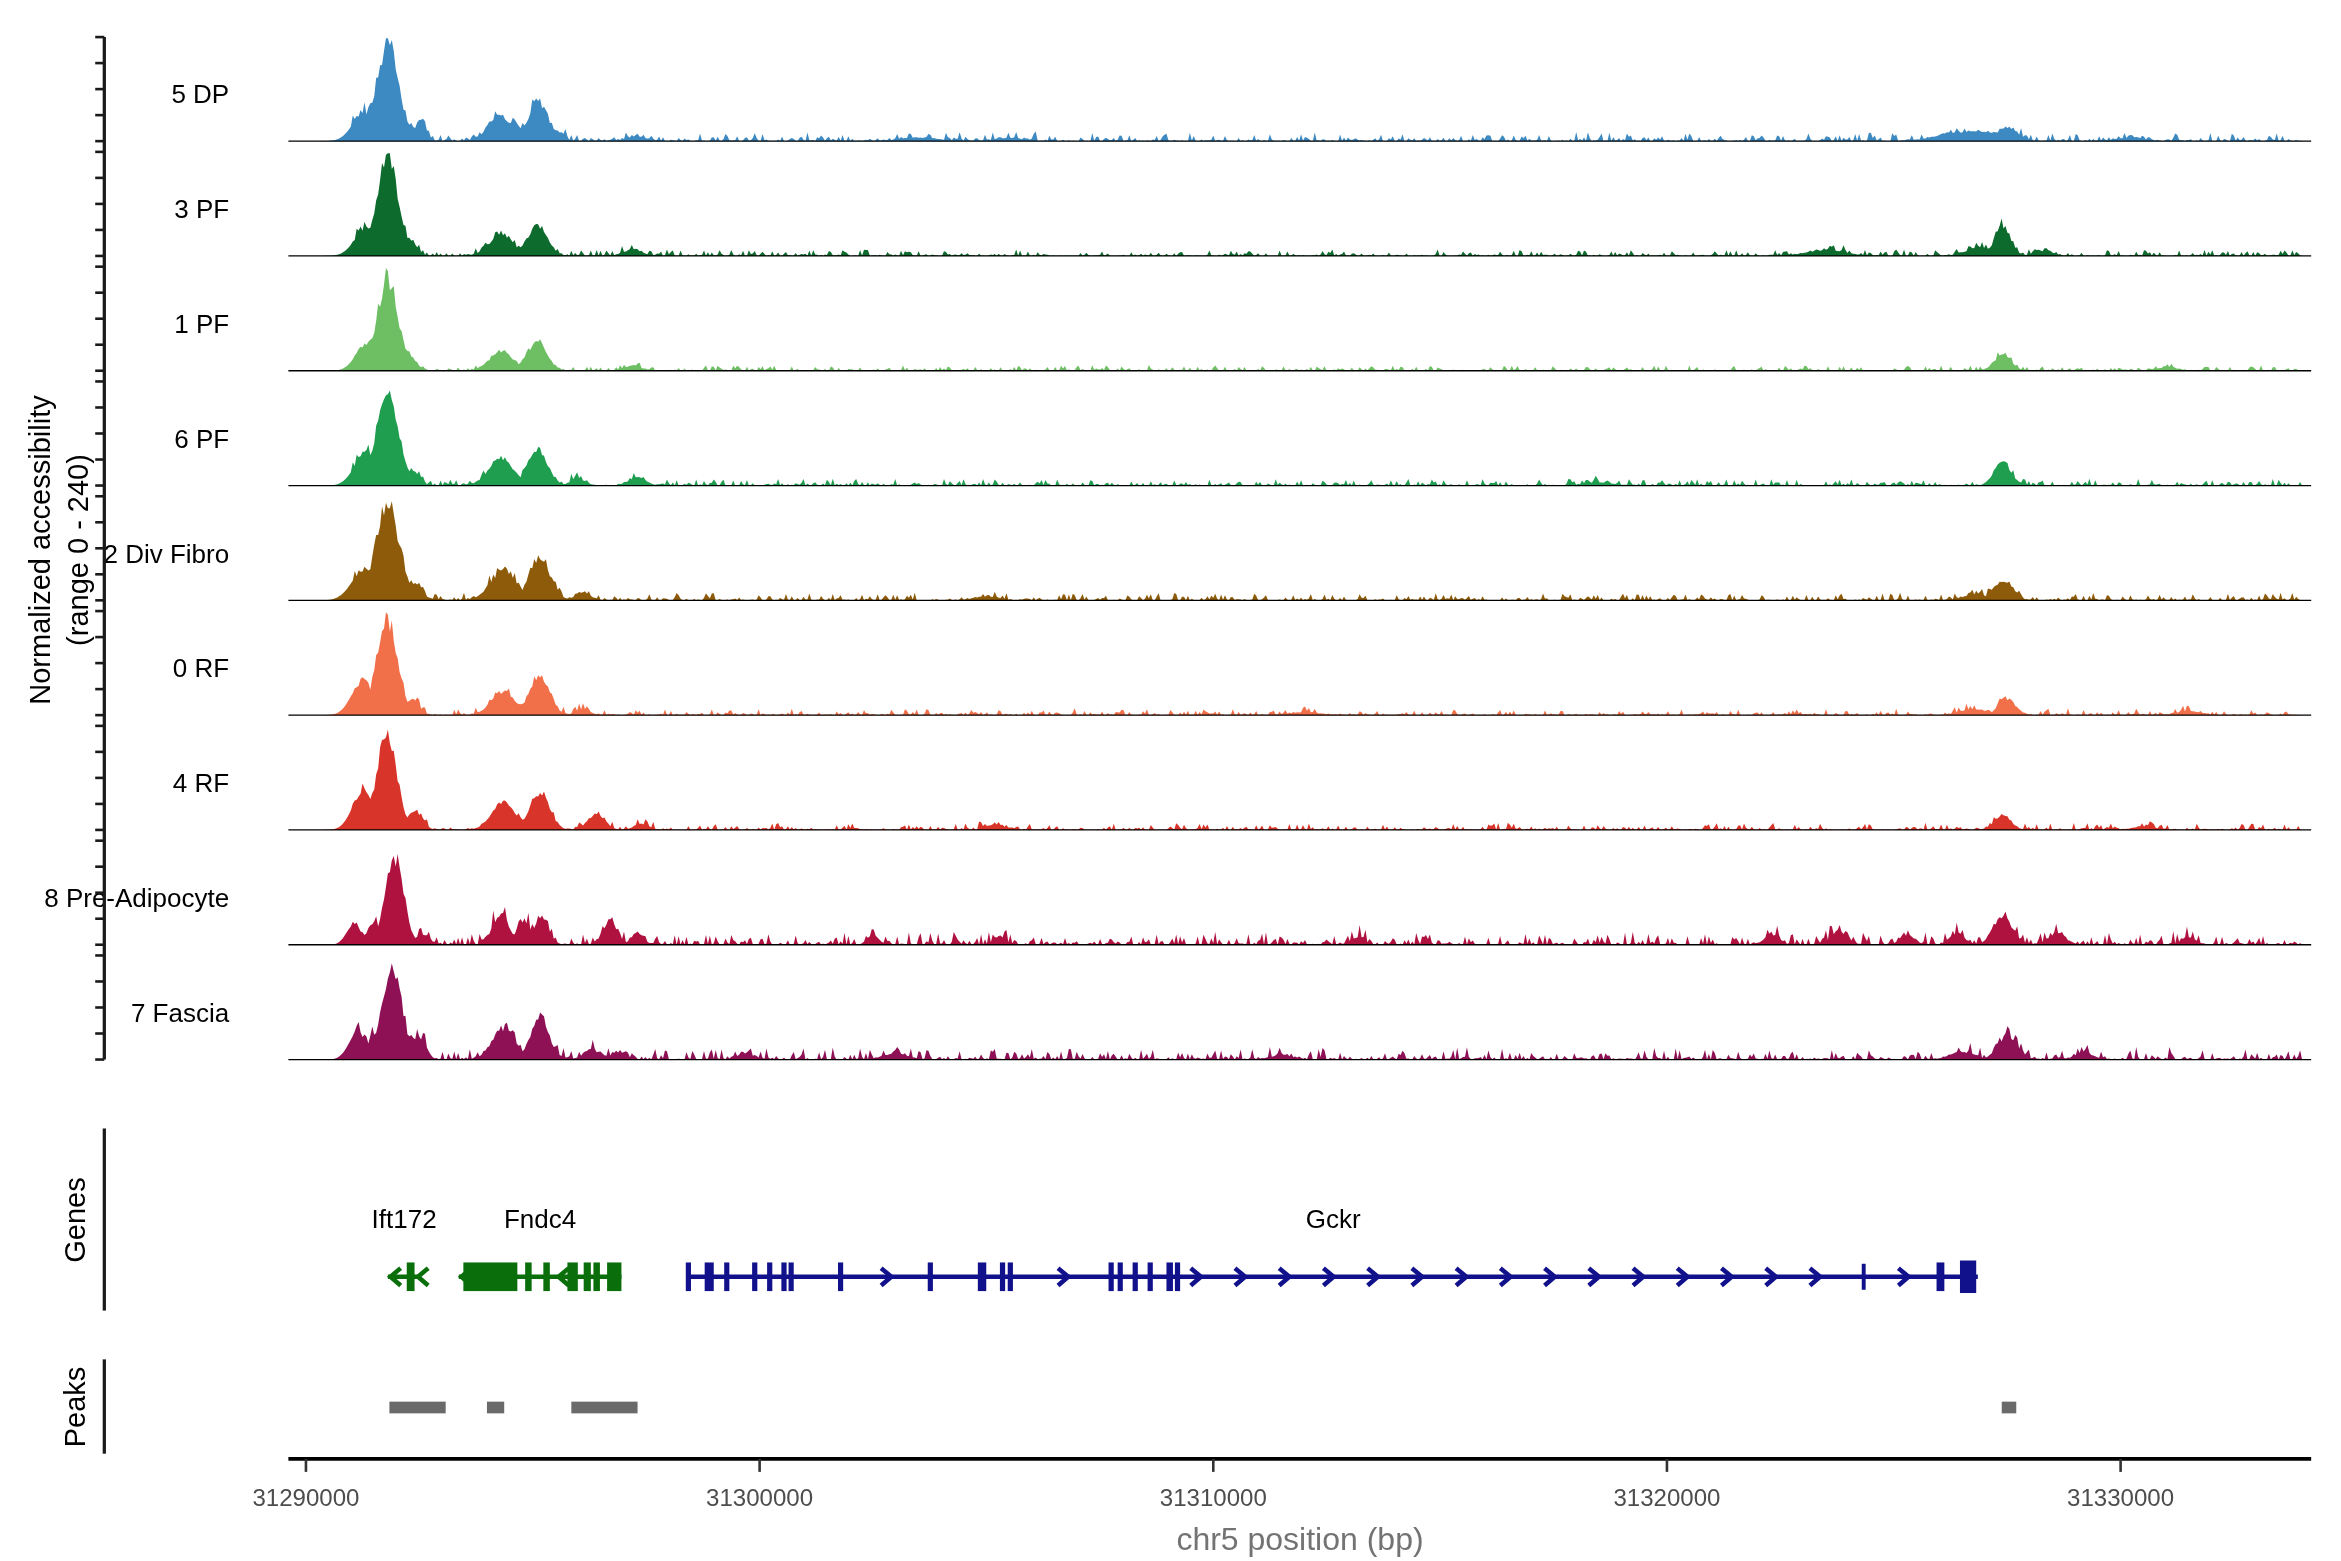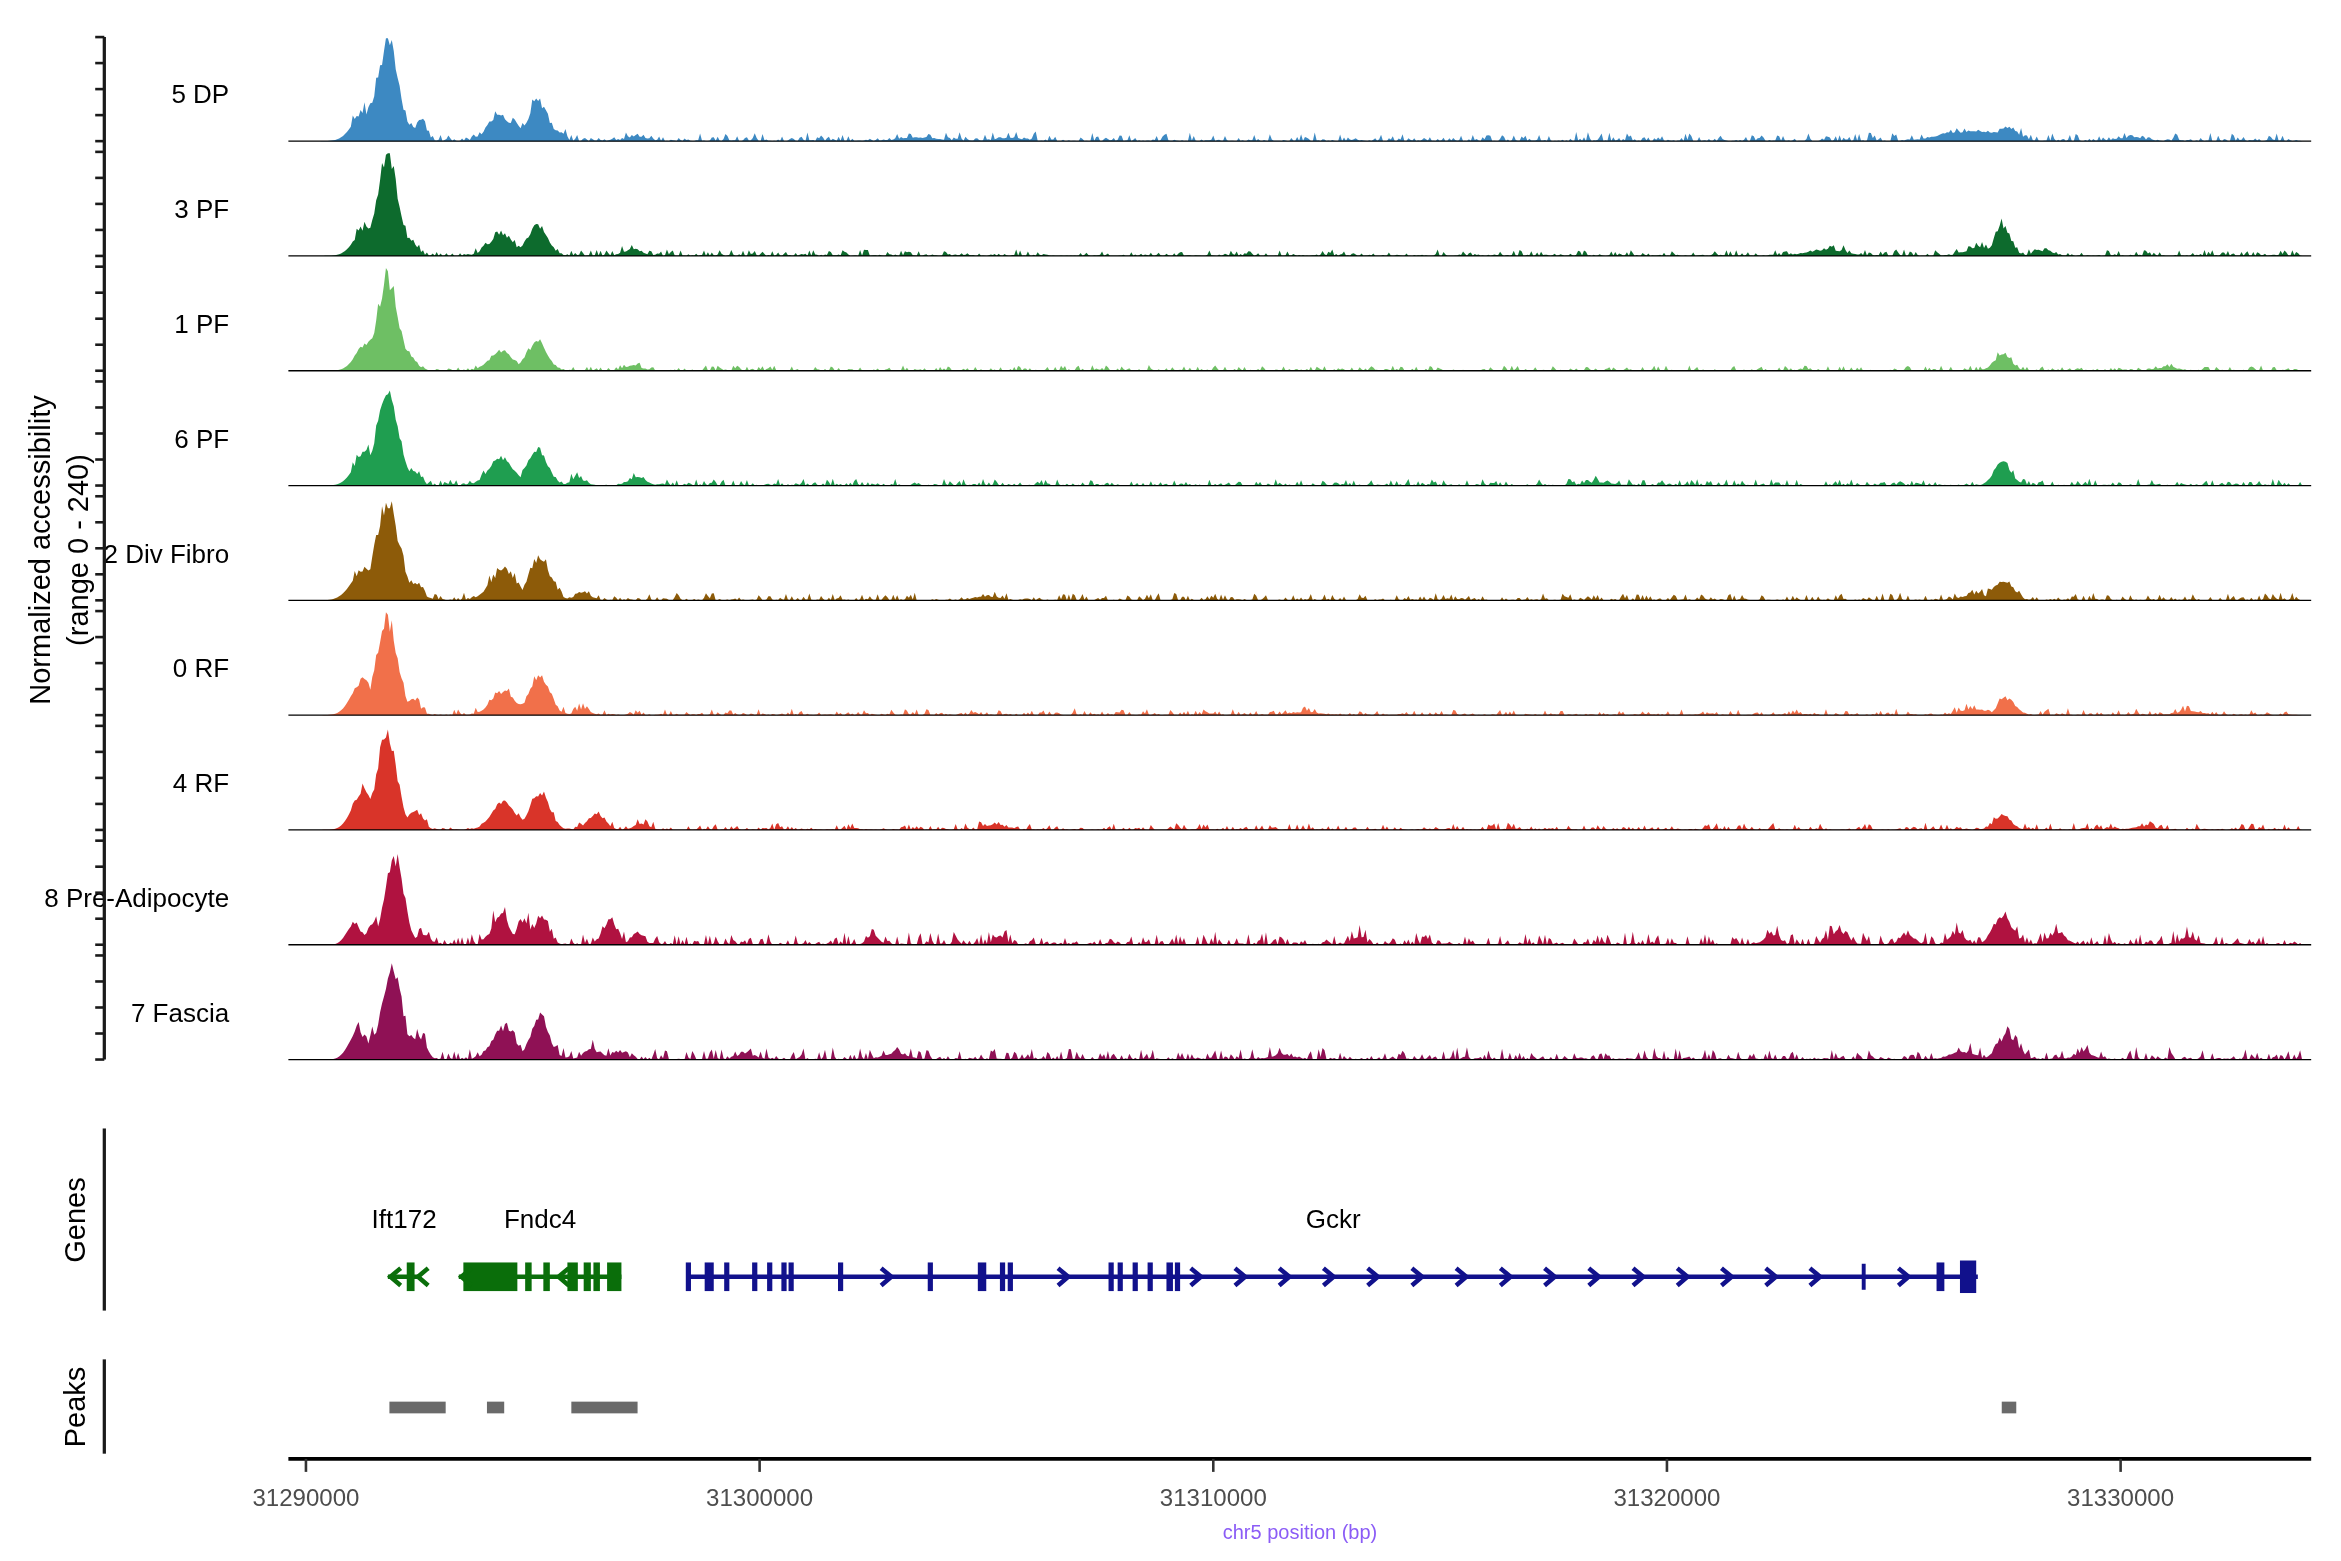--- a/index.html
+++ b/index.html
@@ -19,21 +19,21 @@
   #y-axis-title{
     left:60px; top:550px;
     font-size:29px; line-height:1.30;
     text-align:center;
   }
   #genes-row-label{ left:75px; top:1220px; font-size:29px; }
   #peaks-row-label{ left:75px; top:1407px; font-size:29px; }
   #x-axis-title{
     position:absolute; left:1300px; top:1521px;
     transform:translateX(-50%);
-    font-size:20px; color:#8b5cf6;
+    font-size:32px; color:#737373;
   }
   svg text{ font-family:"Liberation Sans", sans-serif; }
 </style>
 </head>
 <body>
 
 <div id="figure">
 
   <div id="y-axis-title" class="rot">
     <div>Normalized accessibility</div>

